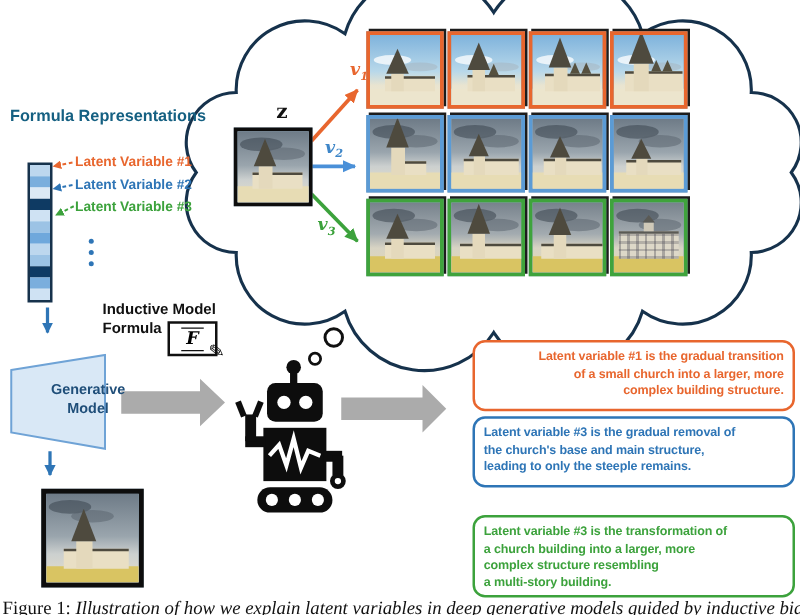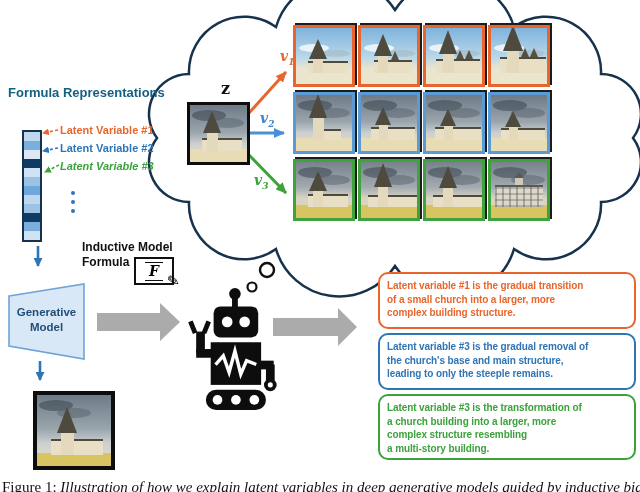--- a/index.html
+++ b/index.html
@@ -62,21 +62,21 @@
   .spire{position:absolute;width:0;height:0;}
   .bldg{position:absolute;background:#ddd8c8;border-top:2px solid #5a5a55;box-sizing:border-box;
         background-image:repeating-linear-gradient(90deg,rgba(70,70,82,.35) 0 2px,transparent 2px 7px),
                          repeating-linear-gradient(0deg,rgba(70,70,82,.28) 0 2px,transparent 2px 6px);}
   .cupola{position:absolute;background:#cfc9b8;}
 
   
   .exp-box{left:378px;width:258px;border:2.5px solid;border-radius:10px;background:#fff;
            box-sizing:border-box;padding:5px 7px;font-size:10px;font-weight:bold;
            line-height:13.5px;white-space:pre-line;letter-spacing:-0.1px;}
-  .exp1{top:272px;height:57px;} .exp2{top:333px;height:57px;} .exp3{top:394px;height:66px;}
+  .exp1{top:272px;height:57px;} .exp2{top:333px;height:57px;} .exp3{top:412px;height:66px;}
 
   
   .caption{left:2px;top:479px;width:636px;font-family:"Liberation Serif",serif;font-size:15px;
            color:#111;white-space:nowrap;}
   .caption .it{font-style:italic;}
 </style>
 </head>
 <body>
 
 <div class="stage">
@@ -147,34 +147,34 @@
       <div class="seg" style="background: rgb(111, 168, 220);"></div>
       <div class="seg" style="background: rgb(189, 215, 238);"></div>
       <div class="seg" style="background: rgb(156, 195, 229);"></div>
       <div class="seg" style="background: rgb(14, 58, 99);"></div>
       <div class="seg" style="background: rgb(122, 174, 221);"></div>
       <div class="seg" style="background: rgb(207, 226, 243);"></div>
     </div>
 
   <div class="abs lv-label lv1" style="color: rgb(232, 102, 46);">Latent Variable #1</div>
   <div class="abs lv-label lv2" style="color: rgb(46, 117, 182);">Latent Variable #2</div>
-  <div class="abs lv-label lv3" style="color: rgb(60, 162, 60); font-style: italic;">Latent Variable #3</div>
+  <div class="abs lv-label lv3" style="color: rgb(60, 162, 60);">Latent Variable #3</div>
 
   <div class="abs ib-label">Inductive Model
 Formula</div>
   <div class="abs formula-icon">
     <span class="f">F</span>
     <span class="pencil">✎</span>
   </div>
 
   <div class="abs gen-model">
     <svg width="77" height="77" viewBox="0 0 77 77">
       <path d="M1,13 L76,1 L76,76 L1,63 Z" fill="#D9E8F6" stroke="#6FA3D6" stroke-width="1.6"></path>
     </svg>
-    <div class="lbl" style="color: rgb(31, 78, 121);">Generative
+    <div class="lbl" style="color: rgb(31, 78, 121); padding-left: 24px;">Generative
 Model</div>
   </div>
 
   <div class="abs z-label">z</div>
   <div class="abs photo z-img" id="z-img">
       <div class="sky sky-storm"></div>
       <div class="cb" style="left: 2px; top: 5px; width: 34px; height: 11px; background: rgba(52, 62, 72, 0.5);"></div>
       <div class="cb" style="left: 20px; top: 13px; width: 34px; height: 10px; background: rgba(88, 98, 108, 0.5);"></div>
       <div class="ground g-sand" style="height: 13px;"></div>
       <div class="nave" style="left: 12px; bottom: 11px; width: 40px; height: 13px;"></div>
@@ -319,21 +319,21 @@
       <circle cx="88.5" cy="101" r="6.5"></circle>
       <circle cx="88.5" cy="101" r="2.6" fill="#fff"></circle>
       <rect x="22" y="106" width="62" height="21" rx="10.5"></rect>
       <circle cx="34" cy="116.5" r="5" fill="#fff"></circle>
       <circle cx="53" cy="116.5" r="5" fill="#fff"></circle>
       <circle cx="72" cy="116.5" r="5" fill="#fff"></circle>
     </g>
     <polyline points="32,80 40,71 46,88 52,66 58,90 64,76 74,80" fill="none" stroke="#fff" stroke-width="3.5"></polyline>
   </svg>
 
-  <div class="abs exp-box exp1" style="color: rgb(232, 102, 46); border-color: rgb(232, 102, 46);">Latent variable #1 is the gradual transition
+  <div class="abs exp-box exp1" style="color: rgb(232, 102, 46); border-color: rgb(232, 102, 46); text-align: right;">Latent variable #1 is the gradual transition
 of a small church into a larger, more
 complex building structure.</div>
   <div class="abs exp-box exp2" style="color: rgb(46, 117, 182); border-color: rgb(46, 117, 182);">Latent variable #3 is the gradual removal of
 the church's base and main structure,
 leading to only the steeple remains.</div>
   <div class="abs exp-box exp3" style="color: rgb(60, 162, 60); border-color: rgb(60, 162, 60);">Latent variable #3 is the transformation of
 a church building into a larger, more
 complex structure resembling
  a multi-story building.</div>
 

